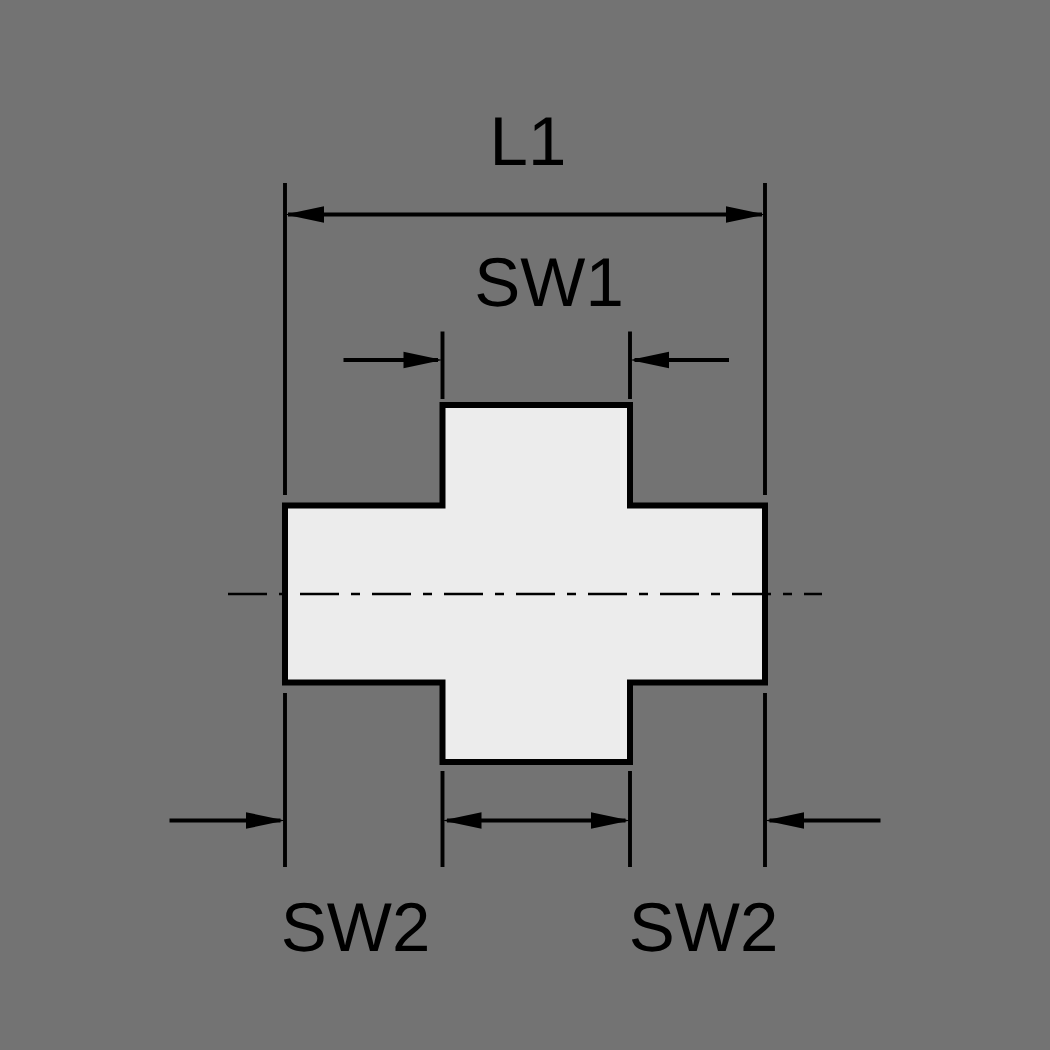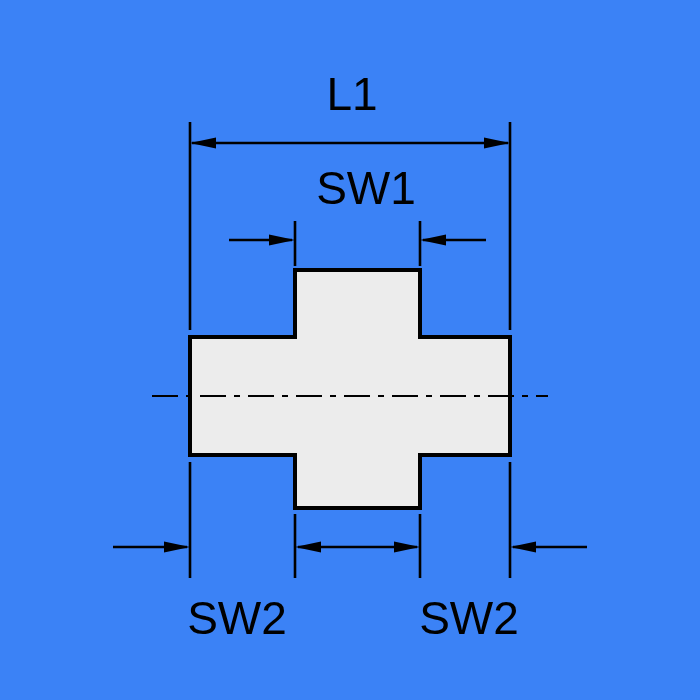--- a/index.html
+++ b/index.html
@@ -7,21 +7,21 @@
     padding: 0;
     width: 700px;
     height: 700px;
     background: #ffffff;
     overflow: hidden;
   }
   .drawing-wrap {
     width: 700px;
     height: 700px;
     position: relative;
-    background: #3b82f6;
+    background: #737373;
   }
   svg {
     display: block;
   }
   text.dim-label {
     font-family: "Liberation Sans", "DejaVu Sans", sans-serif;
     font-size: 46px;
     fill: #000000;
     text-anchor: middle;
   }

